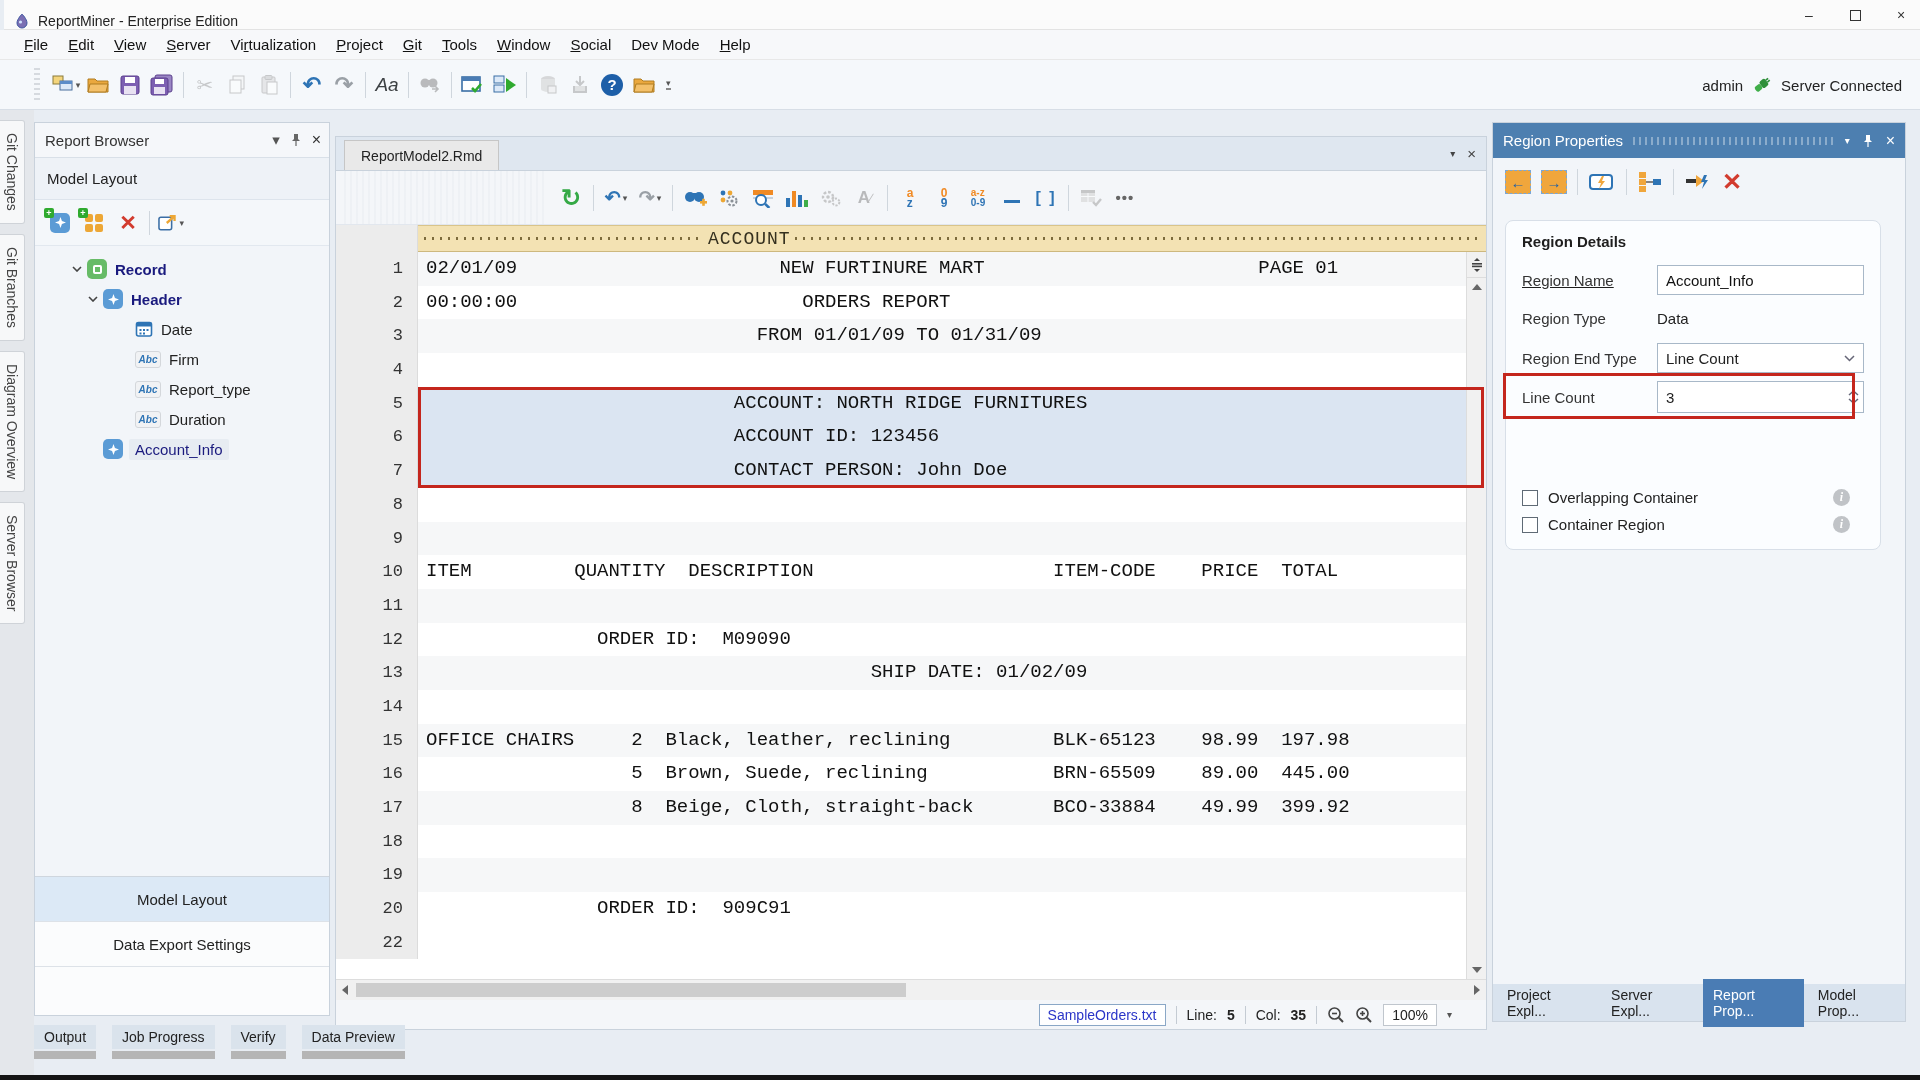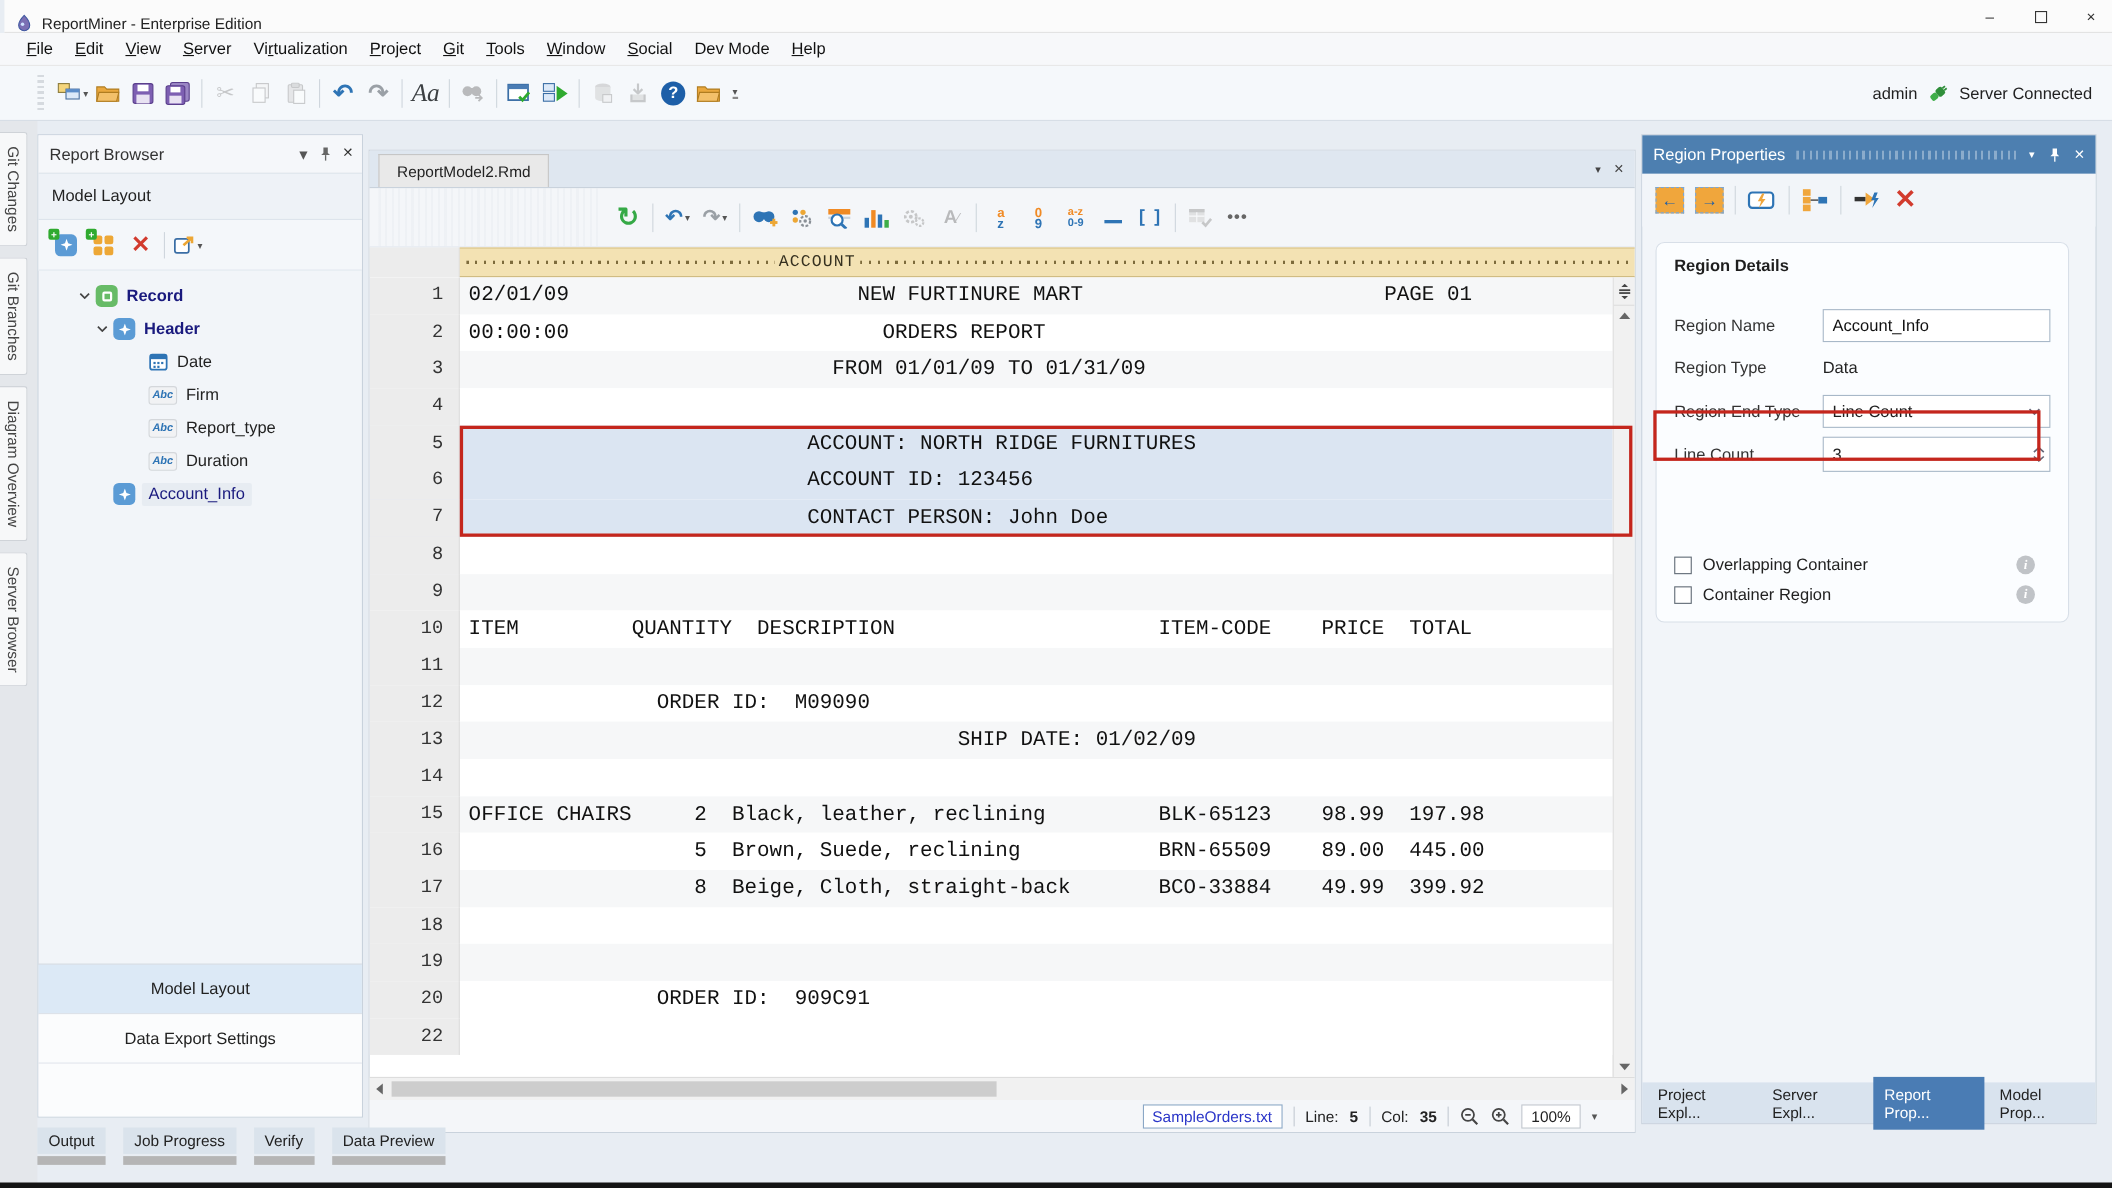--- a/index.html
+++ b/index.html
@@ -23,21 +23,21 @@
   
   .toolbar { position:absolute; left:0; top:60px; width:100%; height:50px; background:#f5f8fb; border-bottom:1px solid #d7dee6; display:flex; align-items:center; padding-left:34px; }
   .grip { width:6px; height:34px; margin-right:10px; background:repeating-linear-gradient(#c8cdd3 0 2px, transparent 2px 5px); opacity:.7;}
   .tb-btn { width:32px; height:32px; display:flex; align-items:center; justify-content:center; position:relative;}
   .tb-sep { width:1px; height:26px; background:#cfd6dd; margin:0 5px; }
   .ddv { font-size:9px; color:#555; margin-left:2px; }
   .dis { opacity:.45; filter:grayscale(1); }
   .glyph-undo { color:#2e74b5; font-size:22px; font-weight:bold; }
   .glyph-redo { color:#9aa0a6; font-size:22px; font-weight:bold; }
   .glyph-cut { color:#8a9097; font-size:20px; }
-  .glyph-Aa { color:#3c4043; font-size:23px; font-style:italic; font-family:Liberation Serif, serif; }
+  .glyph-Aa { color:#3c4043; font-size:19px; font-style:italic; font-family:Liberation Sans, sans-serif; }
   .help-circle { width:22px; height:22px; border-radius:50%; background:#1d5fa8; color:#fff; font-weight:bold; font-size:15px; display:flex; align-items:center; justify-content:center;}
   .toolbar-right { position:absolute; right:18px; top:0; height:50px; display:flex; align-items:center; gap:8px;}
   .toolbar-right .uname, .toolbar-right .sstat { font-size:15px; color:#222; }
   .tb-overflow { font-size:9px; color:#555; margin-left:6px; border-bottom:2px solid #888; line-height:8px; padding-bottom:1px;}
 
   
   .side-strip { position:absolute; left:0; top:110px; width:34px; bottom:0; background:#e4e7eb; }
   .vtab { writing-mode:vertical-lr; background:#f7f8f9; border:1px solid #cfd3d8; border-left:none; color:#444; font-size:14px; padding:12px 4px; margin-top:10px; border-radius:0 3px 3px 0;}
 
   
@@ -87,21 +87,21 @@
   .chartbars i { width:4px; display:block; }
   .brk { color:#2e74b5; font-weight:bold; font-size:16px; letter-spacing:2px;}
   .spacebar-ic { width:16px; height:10px; border-bottom:3px solid #2e74b5; }
   .dots3 { color:#666; font-weight:bold; letter-spacing:1px; }
 
   .ruler { height:27px; display:flex; }
   .ruler-gutter { width:82px; background:#ececec; border-right:1px solid #dcdcdc;}
   .ruler-band { flex:1; background:#f3e2b3; border-top:1px solid #d9c48a; border-bottom:1px solid #cdb87e; display:flex; align-items:center; padding:0 6px; }
   .dotlead { height:3px; background:repeating-linear-gradient(90deg,#7d6b3c 0 2px, transparent 2px 8px); }
   .dl-left { width:280px; } .dl-right { flex:1; }
-  .ruler-label { font-family:"Liberation Mono", monospace; font-size:15px; color:#35301f; padding:0 4px; letter-spacing:1px;}
+  .ruler-label { font-family:"Liberation Mono", monospace; font-size:18px; color:#35301f; padding:0 4px; letter-spacing:1px;}
 
   .doc-content { flex:1; display:flex; overflow:hidden; position:relative; }
   .lines-wrap { flex:1; position:relative; overflow:hidden; }
   .rrow { height:33.7px; display:flex; background:#fff; }
   .rrow.odd { background:#f6f7f8; }
   .rrow.sel { background:#dbe5f2; }
   .gut { width:82px; background:#ececec; border-right:1px solid #dcdcdc; text-align:right; padding-right:14px; font-family:"Liberation Mono", monospace; font-size:17px; color:#333; line-height:33.7px;}
   .rrow.sel .gut { background:#ececec; }
   .txt { white-space:pre; font-family:"Liberation Mono", monospace; font-size:19px; color:#111; line-height:33.7px; padding-left:8px;}
   .sel-outline { position:absolute; left:82px; right:2px; top:134.8px; height:101.1px; border:3px solid #c4261d; pointer-events:none;}
@@ -751,21 +751,21 @@
             <rect x="2" y="8" width="10" height="4" fill="#333"></rect>
             <polygon points="12,4 12,16 20,10" fill="#f0a63c"></polygon>
             <polygon points="20,4 17,11 20,11 18,18 24,9 21,9 23,4" fill="#2e74b5"></polygon>
           </svg>
       </span>
       <span class="red-x" style="font-size:24px;">✕</span>
     </div>
 
     <div class="group-box">
       <div class="gb-title">Region Details</div>
-      <div class="frow" style="margin-top:24px;">
+      <div class="frow" style="margin-top:8px;text-decoration:underline;">
         <span class="flabel">Region Name</span>
         <span class="fctl"><input class="inp" value="Account_Info" style=""></span>
       </div>
       <div class="frow" style="margin-top:10px;height:26px;">
         <span class="flabel">Region Type</span>
         <span class="fctl fstatic">Data</span>
       </div>
       <div class="frow" style="margin-top:12px;">
         <span class="flabel">Region End Type</span>
         <span class="fctl">

